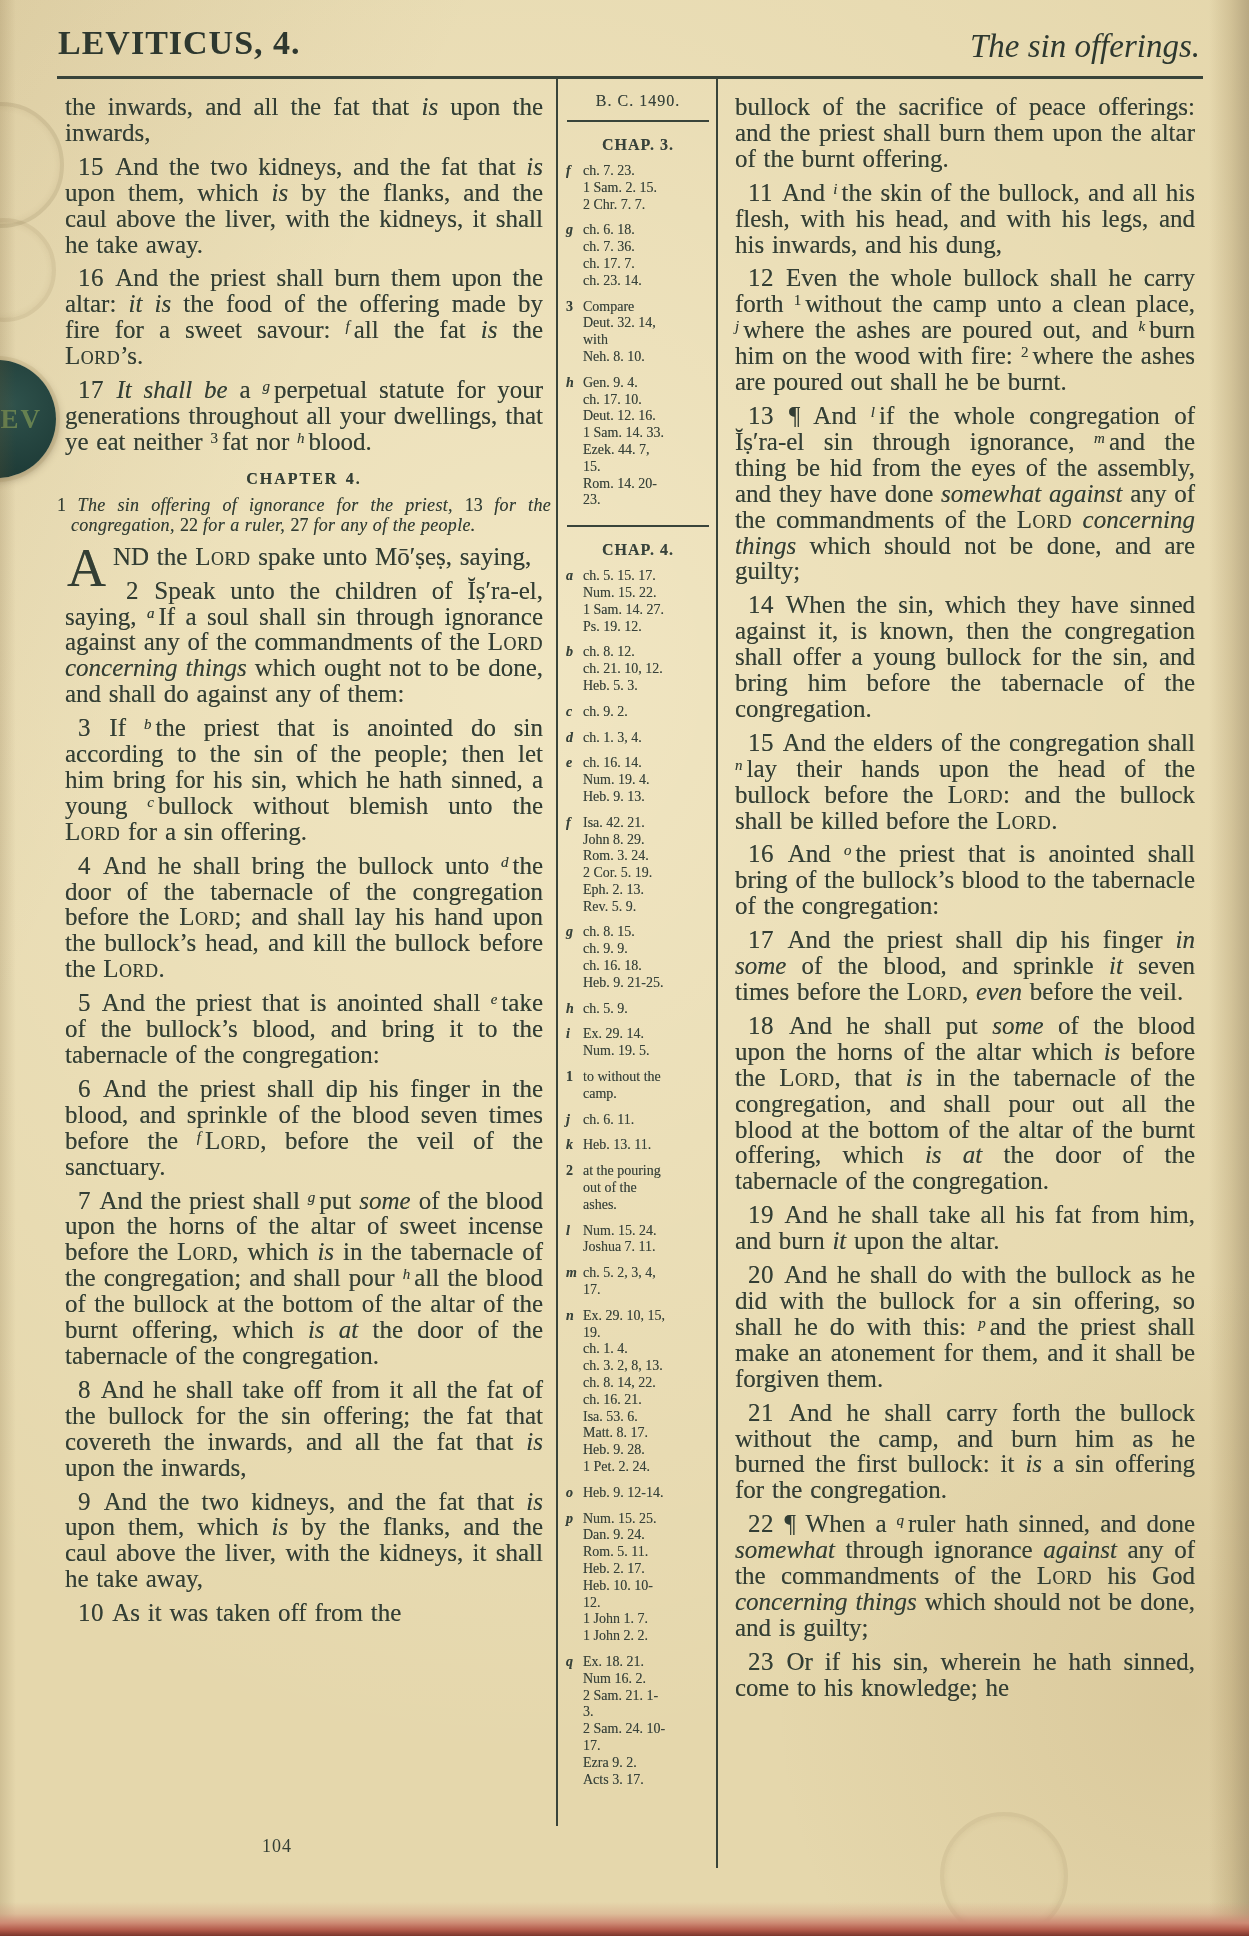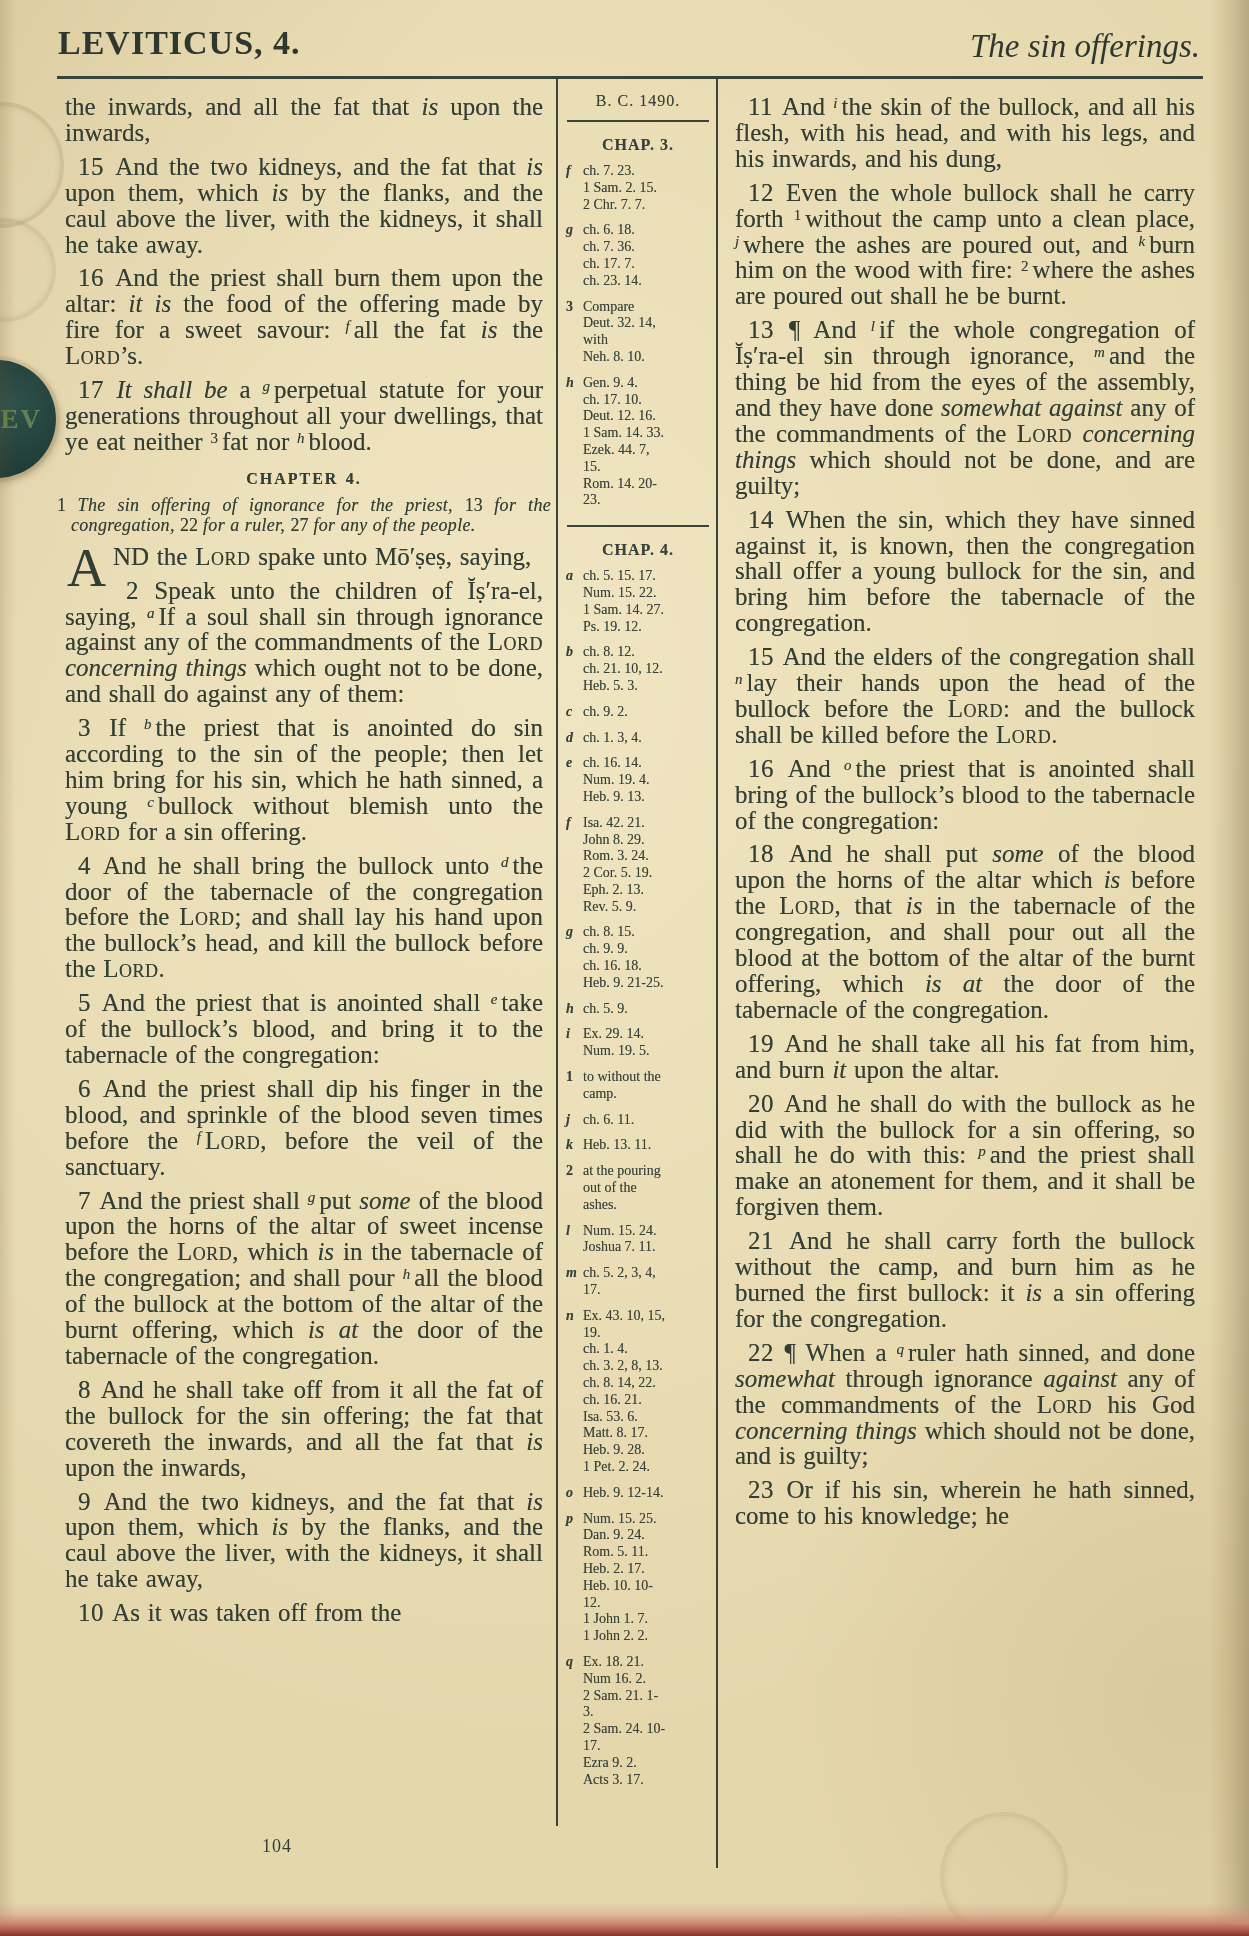--- a/index.html
+++ b/index.html
@@ -267,21 +267,21 @@
         <div class="ref">
           <span class="mk">m</span>
           <div class="ls">
             <div>ch. 5. 2, 3, 4,</div>
             <div>17.</div>
           </div>
         </div>
         <div class="ref">
           <span class="mk">n</span>
           <div class="ls">
-            <div>Ex. 43. 10, 15,</div>
+            <div>Ex. 29. 10, 15,</div>
             <div>19.</div>
             <div>ch. 1. 4.</div>
             <div>ch. 3. 2, 8, 13.</div>
             <div>ch. 8. 14, 22.</div>
             <div>ch. 16. 21.</div>
             <div>Isa. 53. 6.</div>
             <div>Matt. 8. 17.</div>
             <div>Heb. 9. 28.</div>
             <div>1 Pet. 2. 24.</div>
           </div>
@@ -317,26 +317,28 @@
             <div>Ezra 9. 2.</div>
             <div>Acts 3. 17.</div>
           </div>
         </div>
       </div>
   </div>
 
   <div class="vrule vrule2"></div>
 
   <div class="col-right" id="col-right">
+      <p class="blk cont">bullock of the sacrifice of peace offerings: and the priest shall burn them upon the altar of the burnt offering.</p>
       <p class="blk verse"><span class="vn">11 </span>And <sup class="rl">i</sup>the skin of the bullock, and all his flesh, with his head, and with his legs, and his inwards, and his dung,</p>
       <p class="blk verse"><span class="vn">12 </span>Even the whole bullock shall he carry forth <sup class="rn">1</sup>without the camp unto a clean place, <sup class="rl">j</sup>where the ashes are poured out, and <sup class="rl">k</sup>burn him on the wood with fire: <sup class="rn">2</sup>where the ashes are poured out shall he be burnt.</p>
       <p class="blk verse"><span class="vn">13 </span>¶ And <sup class="rl">l</sup>if the whole congregation of Ĭṣ′ra-el sin through ignorance, <sup class="rl">m</sup>and the thing be hid from the eyes of the assembly, and they have done <i>somewhat against</i> any of the commandments of the <span class="sc">Lord</span> <i>concerning things</i> which should not be done, and are guilty;</p>
       <p class="blk verse"><span class="vn">14 </span>When the sin, which they have sinned against it, is known, then the congregation shall offer a young bullock for the sin, and bring him before the tabernacle of the congregation.</p>
       <p class="blk verse"><span class="vn">15 </span>And the elders of the congregation shall <sup class="rl">n</sup>lay their hands upon the head of the bullock before the <span class="sc">Lord</span>: and the bullock shall be killed before the <span class="sc">Lord</span>.</p>
       <p class="blk verse"><span class="vn">16 </span>And <sup class="rl">o</sup>the priest that is anointed shall bring of the bullock’s blood to the tabernacle of the congregation:</p>
+      <p class="blk verse"><span class="vn">17 </span>And the priest shall dip his finger <i>in some</i> of the blood, and sprinkle <i>it</i> seven times before the <span class="sc">Lord</span>, <i>even</i> before the veil.</p>
       <p class="blk verse"><span class="vn">18 </span>And he shall put <i>some</i> of the blood upon the horns of the altar which <i>is</i> before the <span class="sc">Lord</span>, that <i>is</i> in the tabernacle of the congregation, and shall pour out all the blood at the bottom of the altar of the burnt offering, which <i>is at</i> the door of the tabernacle of the congregation.</p>
       <p class="blk verse"><span class="vn">19 </span>And he shall take all his fat from him, and burn <i>it</i> upon the altar.</p>
       <p class="blk verse"><span class="vn">20 </span>And he shall do with the bullock as he did with the bullock for a sin offering, so shall he do with this: <sup class="rl">p</sup>and the priest shall make an atonement for them, and it shall be forgiven them.</p>
       <p class="blk verse"><span class="vn">21 </span>And he shall carry forth the bullock without the camp, and burn him as he burned the first bullock: it <i>is</i> a sin offering for the congregation.</p>
       <p class="blk verse"><span class="vn">22 </span>¶ When a <sup class="rl">q</sup>ruler hath sinned, and done <i>somewhat</i> through ignorance <i>against</i> any of the commandments of the <span class="sc">Lord</span> his God <i>concerning things</i> which should not be done, and is guilty;</p>
       <p class="blk verse"><span class="vn">23 </span>Or if his sin, wherein he hath sinned, come to his knowledge; he</p>
     </div>
 
   <div class="page-num">104</div>
 

